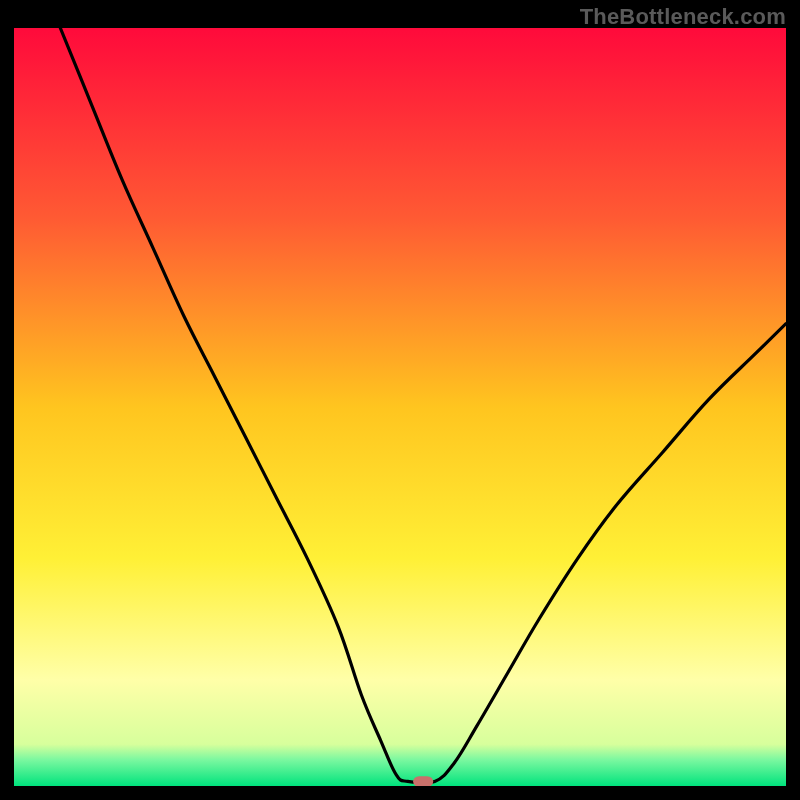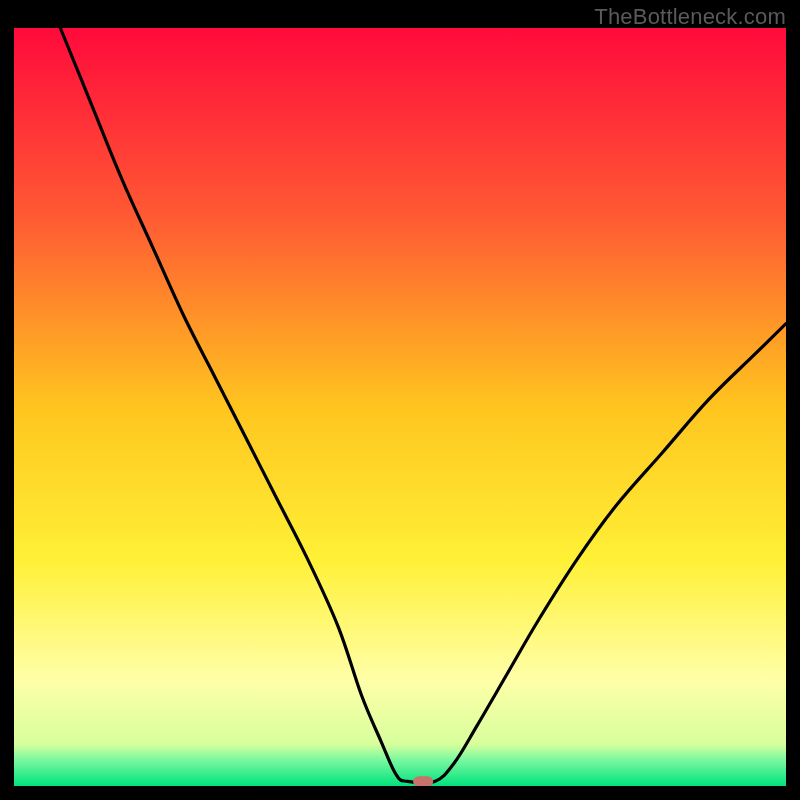--- a/index.html
+++ b/index.html
@@ -25,21 +25,21 @@
     top: 0;
     width: 772px;
     height: 758px;
   }
   .watermark {
     position: absolute;
     top: 4px;
     right: 14px;
     color: #5a5a5a;
     font-size: 22px;
-    font-weight: 400;
+    font-weight: 700;
     letter-spacing: 0.2px;
     user-select: none;
   }
 </style>
 </head>
 <body>
 
 <div class="frame">
   <svg id="plot" class="plot" viewBox="0 0 772 758" preserveAspectRatio="none">
     <defs>

